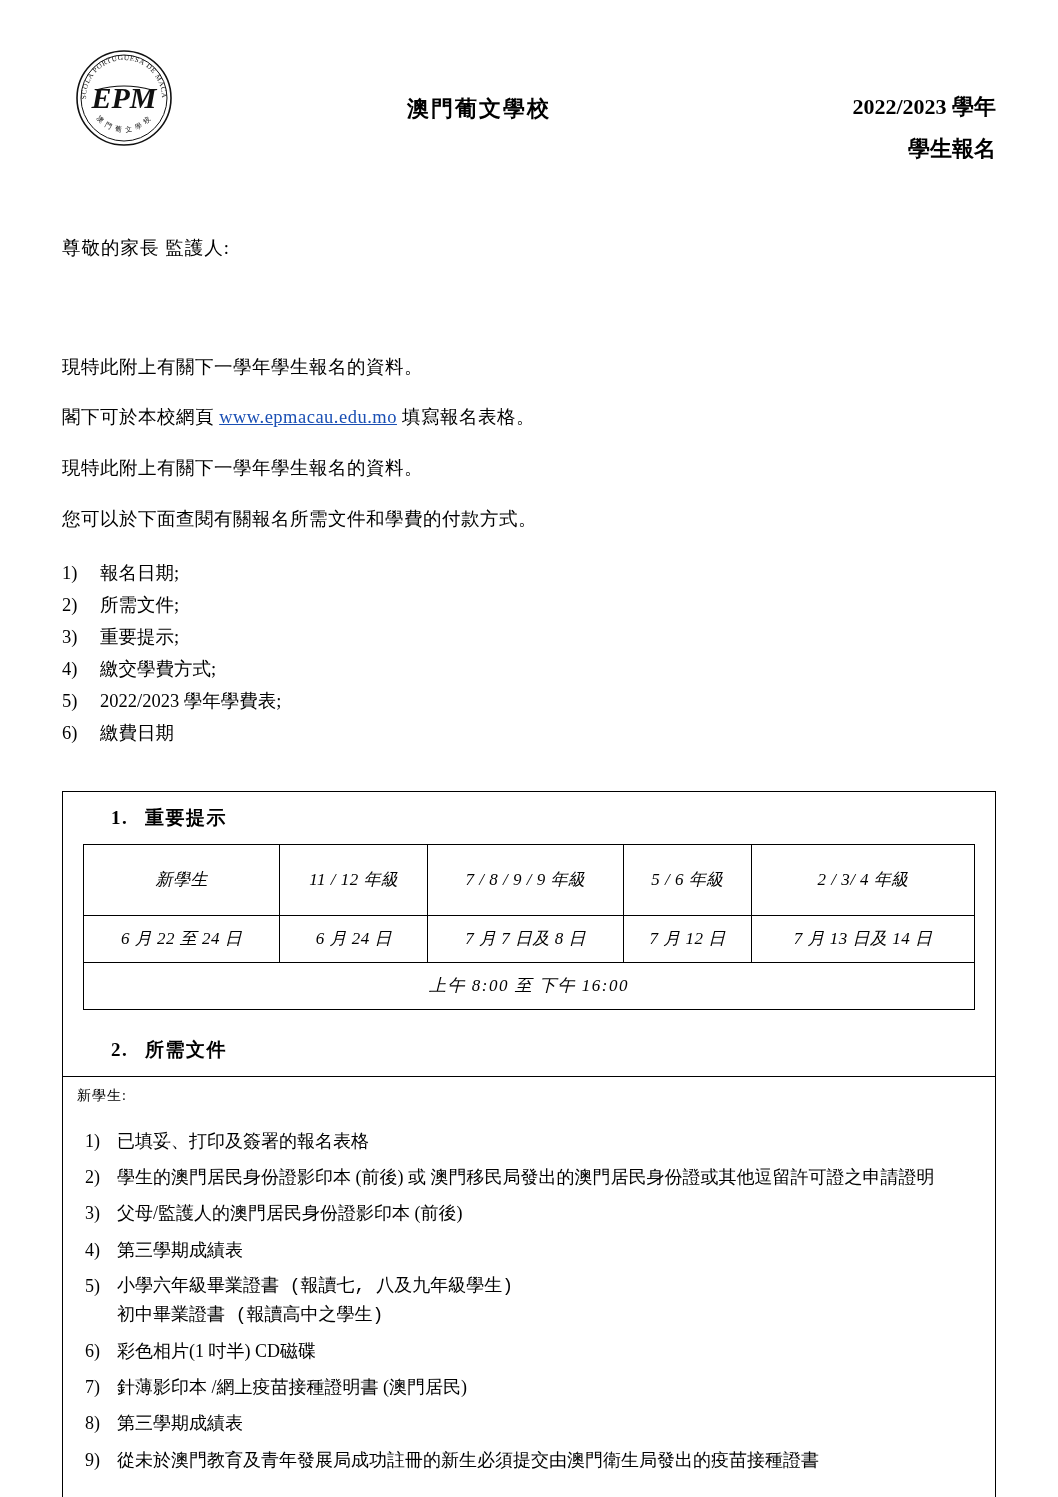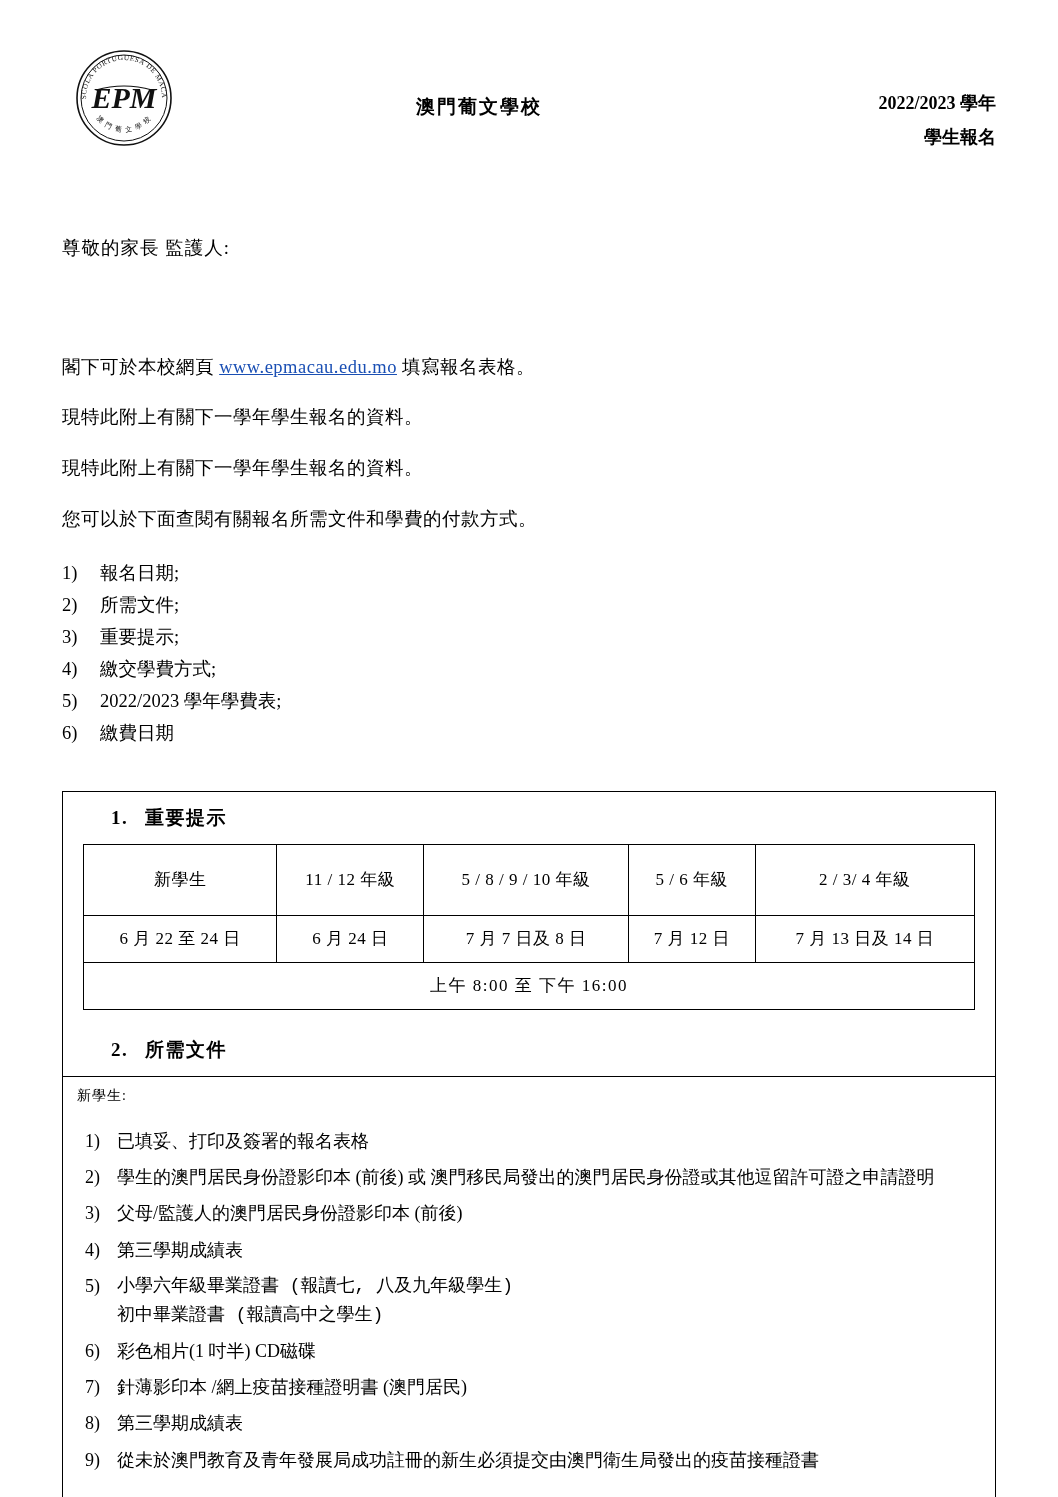--- a/index.html
+++ b/index.html
@@ -42,29 +42,29 @@
     position: relative;
   }
   .logo svg { display: block; }
 
   .header-center {
     flex: 1;
     text-align: center;
     padding-top: 48px;
   }
   .school-name {
-    font-size: 19px;
+    font-size: 22px;
     font-weight: bold;
     letter-spacing: 2px;
   }
   .header-right {
     width: 270px;
     text-align: right;
     padding-top: 40px;
-    font-size: 18px;
+    font-size: 22px;
     font-weight: bold;
     line-height: 1.9;
   }
 
   
   .body-block {
     margin-top: 78px;
     font-size: 18.5px;
     line-height: 1.55;
   }
@@ -120,20 +120,21 @@
     width: calc(100% - 40px);
     margin: 0 20px 14px 20px;
     font-size: 17px;
   }
   table.dates td {
     border: 1.2px solid #000;
     text-align: center;
     padding: 7px 4px;
     line-height: 1.45;
     letter-spacing: 0.5px;
+    font-style: italic;
   }
   table.dates tr.head td {
     height: 56px;
     vertical-align: middle;
   }
   table.dates tr.row2 td {
     height: 32px;
   }
   table.dates tr.hours td {
     height: 32px;
@@ -213,23 +214,23 @@
     <div class="header-right">
       <div>2022/2023 學年</div>
       <div>學生報名</div>
     </div>
   </div>
 
   <div class="body-block">
 
     <div class="salutation">尊敬的家長 監護人:</div>
 
+    <div class="para">現特此附上有關下一學年學生報名的資料。</div>
+
     <div class="para"><span>閣下可於本校網頁 </span><a class="link" href="#">www.epmacau.edu.mo</a><span> 填寫報名表格。</span></div>
-
-    <div class="para">現特此附上有關下一學年學生報名的資料。</div>
 
     <div class="para">現特此附上有關下一學年學生報名的資料。</div>
 
     <div class="para">您可以於下面查閱有關報名所需文件和學費的付款方式。</div>
 
     <ol class="main-list">
       <li>
           <span class="num">1)</span>
           <span>報名日期;</span>
         </li>
@@ -260,21 +261,21 @@
 
     <div class="section-title">
       <span class="tnum">1.</span><span>重要提示</span>
     </div>
 
     <table class="dates">
       <tbody>
           <tr class="head">
         <td>新學生</td>
         <td>11 / 12 年級</td>
-        <td>5 / 8 / 9 / 10 年級</td>
+        <td>7 / 8 / 9 / 9 年級</td>
         <td>5 / 6 年級</td>
         <td>2 / 3/ 4 年級</td>
       </tr>
       <tr class="row2">
         <td>6 月 22 至 24 日</td>
         <td>6 月 24 日</td>
         <td>7 月 7 日及 8 日</td>
         <td>7 月 12 日</td>
         <td>7 月 13 日及 14 日</td>
       </tr>

